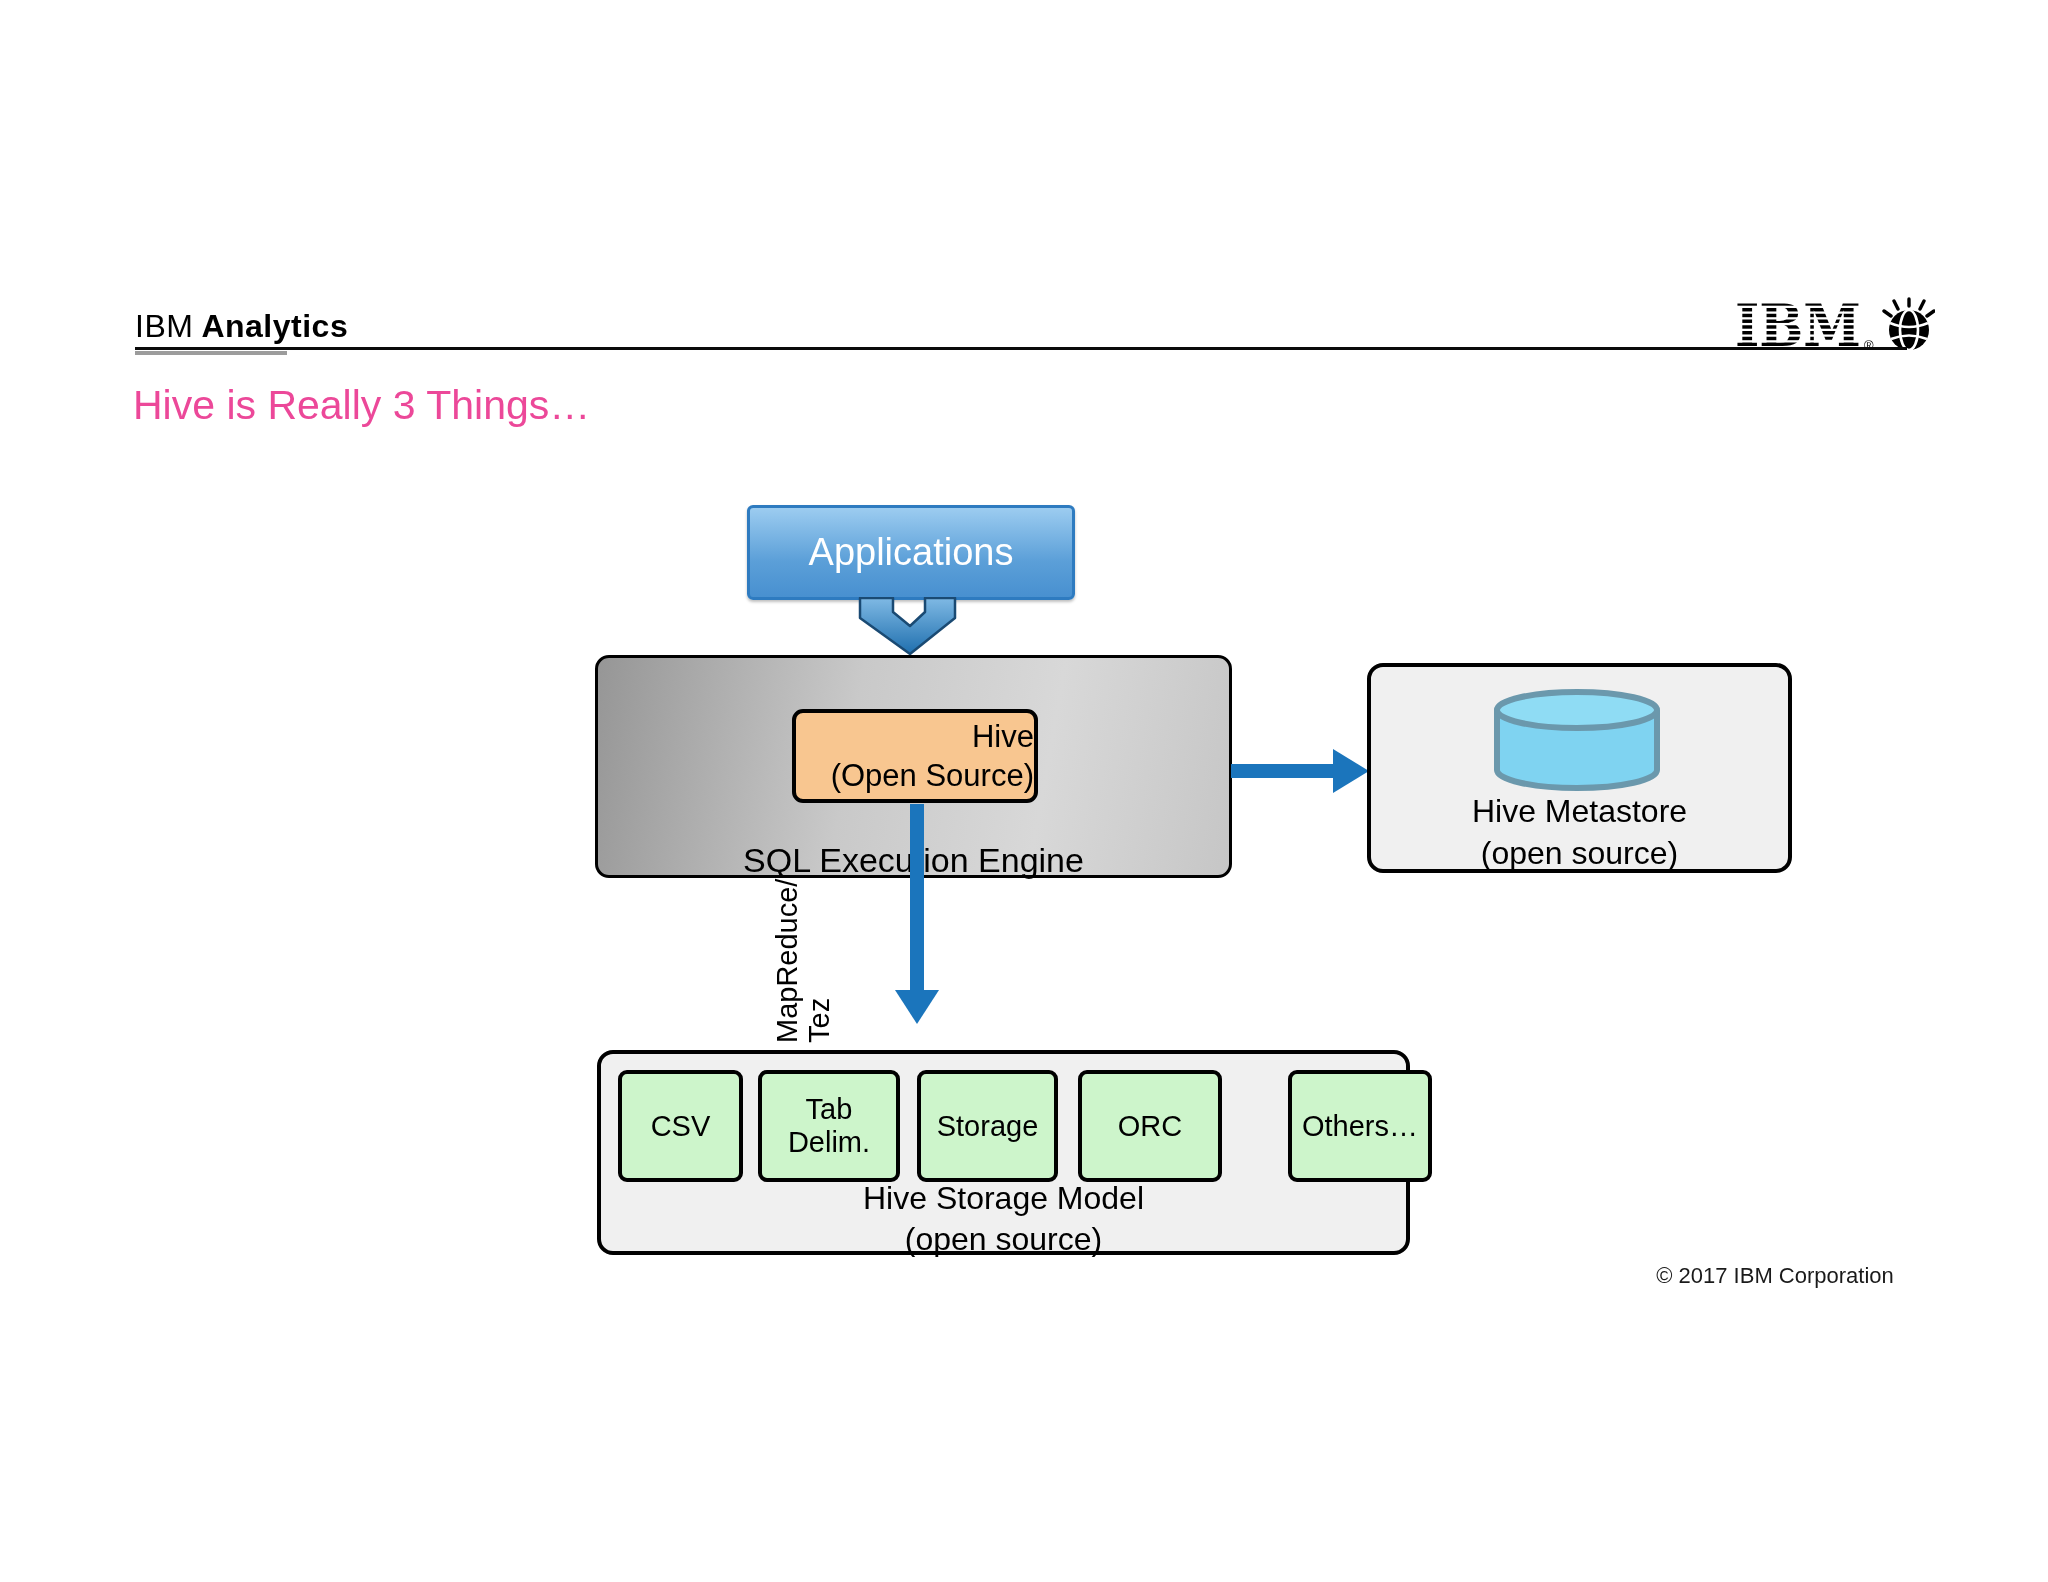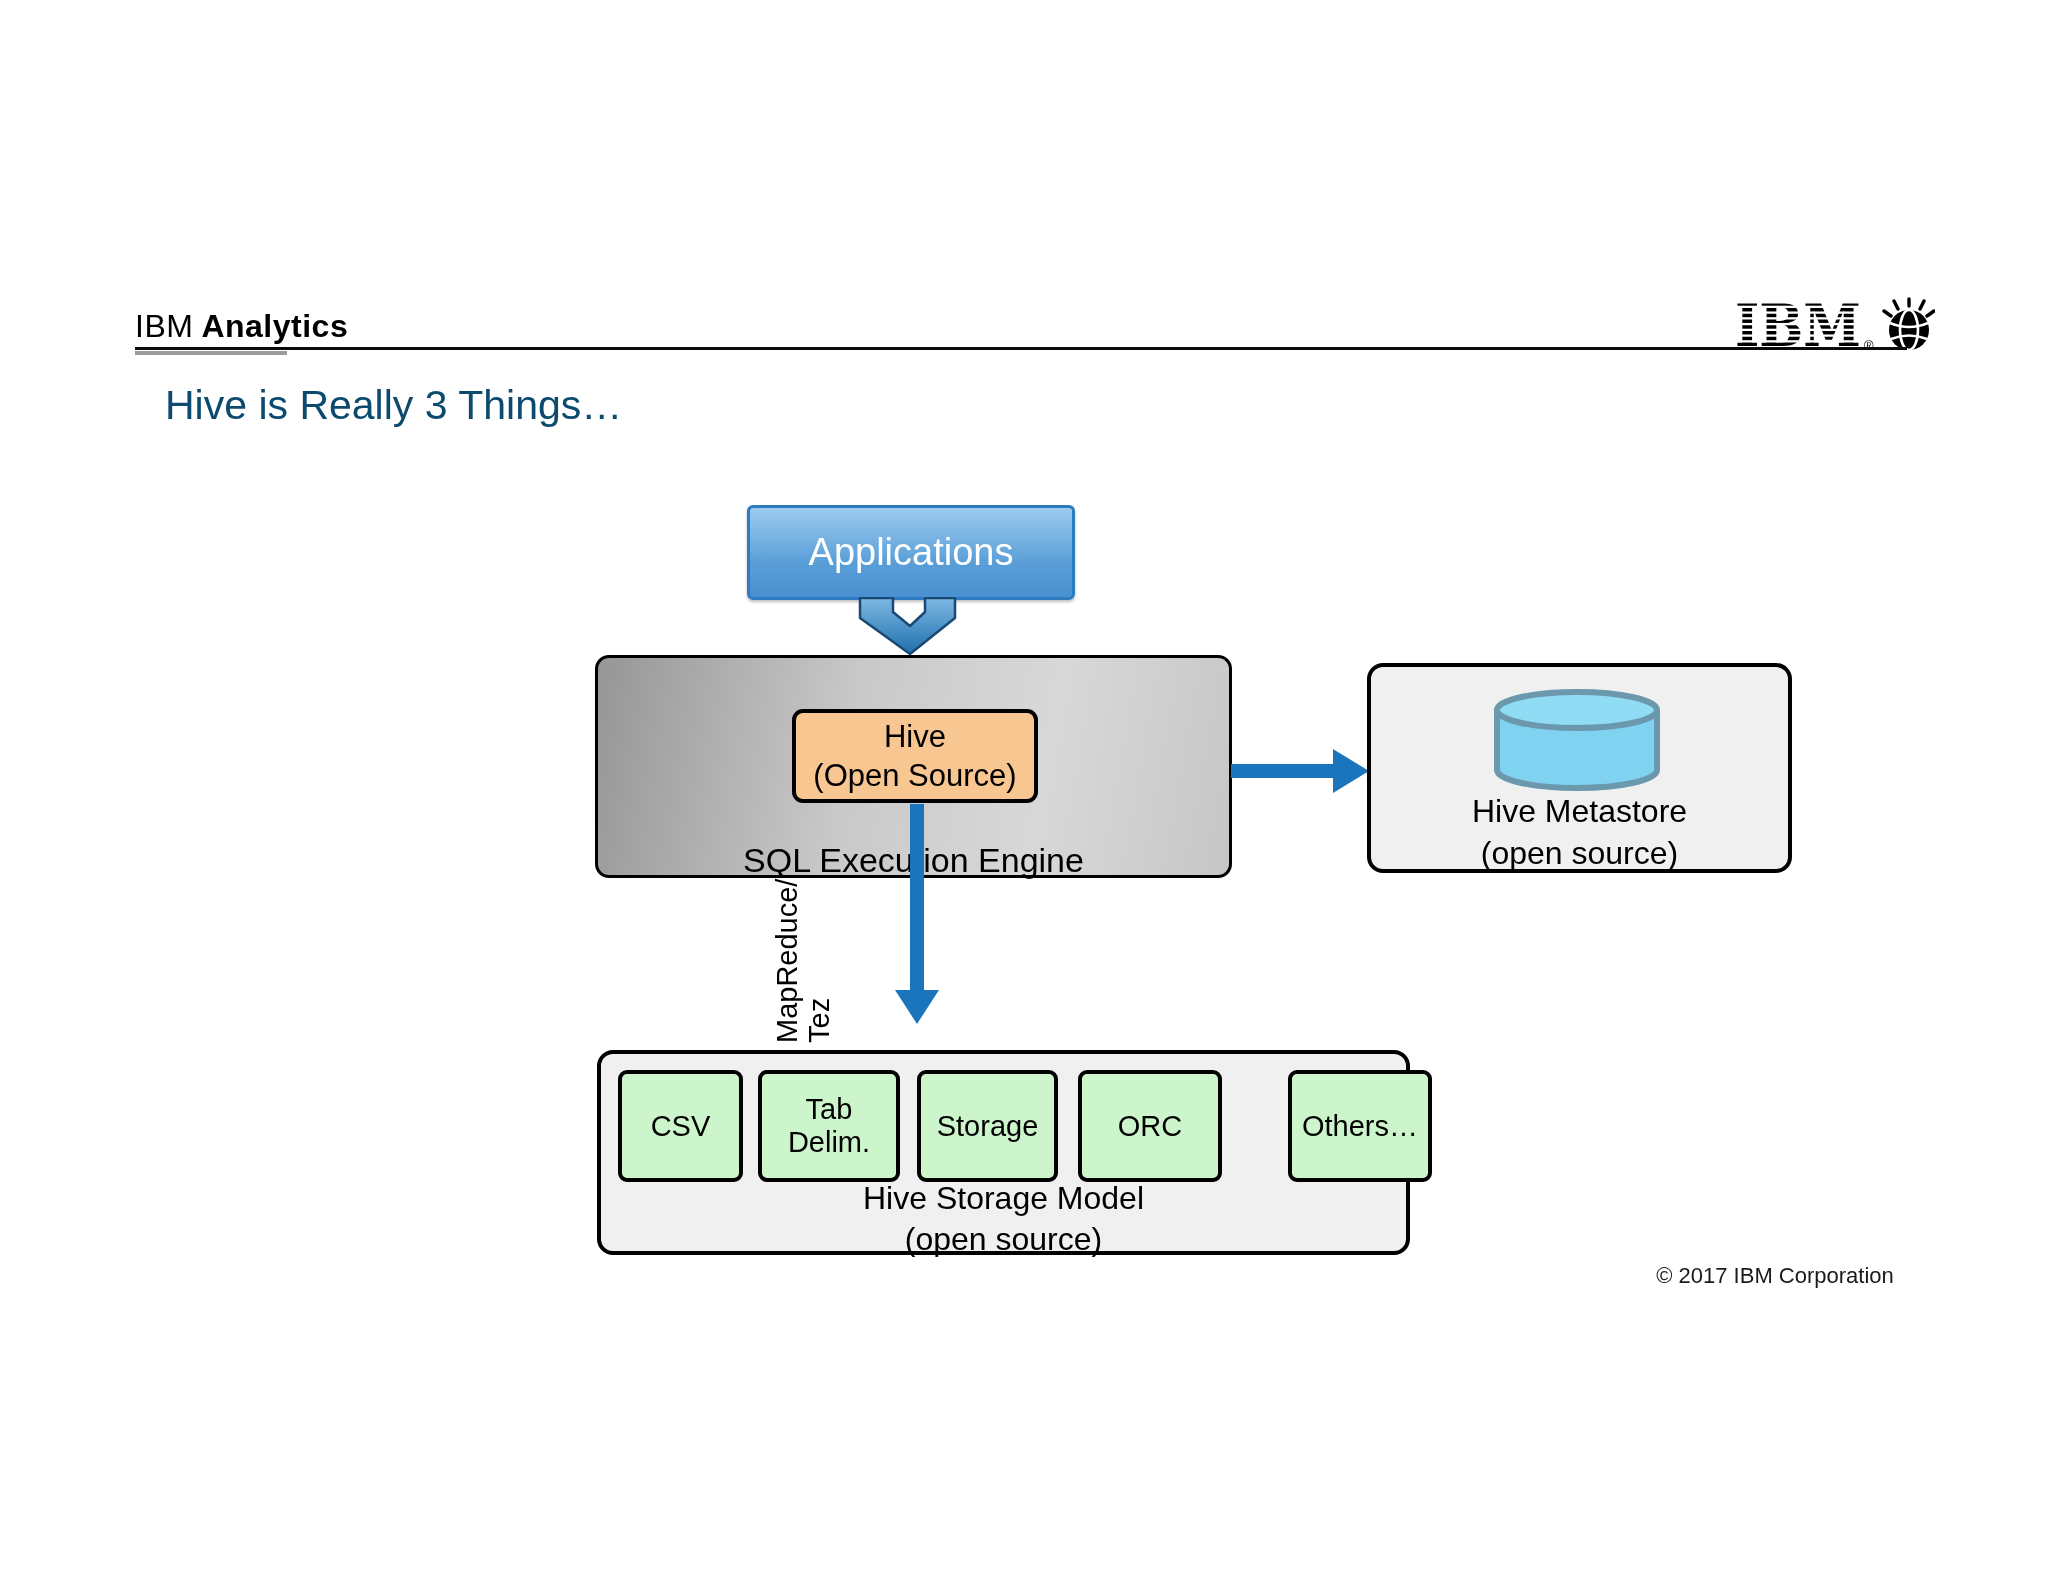--- a/index.html
+++ b/index.html
@@ -16,21 +16,21 @@
 
   
   .brand { left: 135px; top: 308px; font-size: 32px; letter-spacing: 0.5px; }
   .brand .prefix { font-weight: 400; }
   .brand .name { font-weight: 700; margin-left: 8px; }
   .divider { left: 135px; top: 347px; width: 1772px; height: 3px; background: #0a0a0a; }
   .divider-accent { left: 135px; top: 351px; width: 152px; height: 4px; background: #9c9c9c; }
   .ibm-logo { left: 1735px; top: 296px; }
 
   
-  .title { left: 133px; top: 378px; width: 1100px; font-size: 41px; line-height: 55px; color: #0c4a6e; margin-left: 32px; }
+  .title { left: 133px; top: 378px; width: 1100px; font-size: 41px; line-height: 55px; color: #ec4899; }
 
   
   .apps-box {
     left: 747px; top: 505px; width: 328px; height: 95px;
     background: linear-gradient(#9cccf0, #5b9fd8 60%, #4890d0);
     border: 3px solid #2e7bc0; border-radius: 6px;
     display: flex; align-items: center; justify-content: center;
     color: #ffffff; font-size: 38px;
     box-shadow: 0 2px 3px rgba(0,0,0,0.25);
   }
@@ -39,21 +39,21 @@
   
   .engine-box {
     left: 595px; top: 655px; width: 637px; height: 223px;
     background: linear-gradient(100deg, #969696 0%, #c9c9c9 40%, #d8d8d8 70%, #c6c6c6 100%);
     border: 3px solid #000; border-radius: 14px;
   }
   .engine-label { left: 595px; top: 841px; width: 637px; text-align: center; font-size: 34px; }
   .hive-box {
     left: 792px; top: 709px; width: 246px; height: 94px;
     background: #f8c690; border: 4px solid #000; border-radius: 11px;
-    display: flex; flex-direction: column; align-items: center; justify-content: center;
+    display: flex; flex-direction: column; align-items: flex-end; justify-content: center;
     font-size: 31px; line-height: 39px; text-align: center;
   }
 
   
   .v-arrow { left: 893px; top: 804px; }
   .h-arrow { left: 1231px; top: 748px; }
 
   
   .meta-box {
     left: 1367px; top: 663px; width: 425px; height: 210px;

